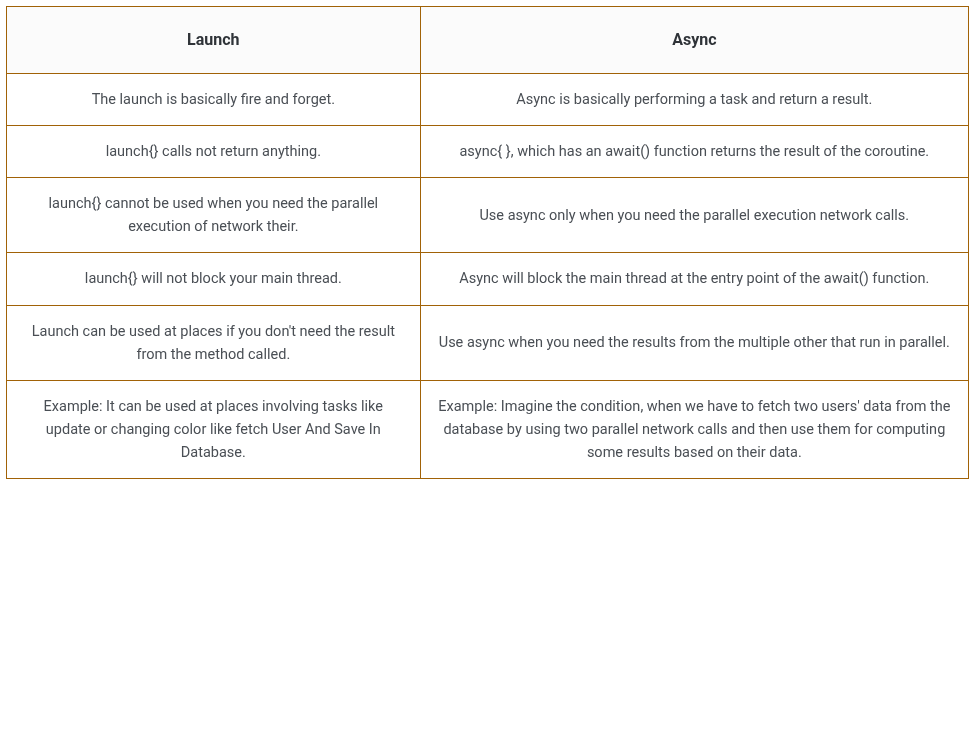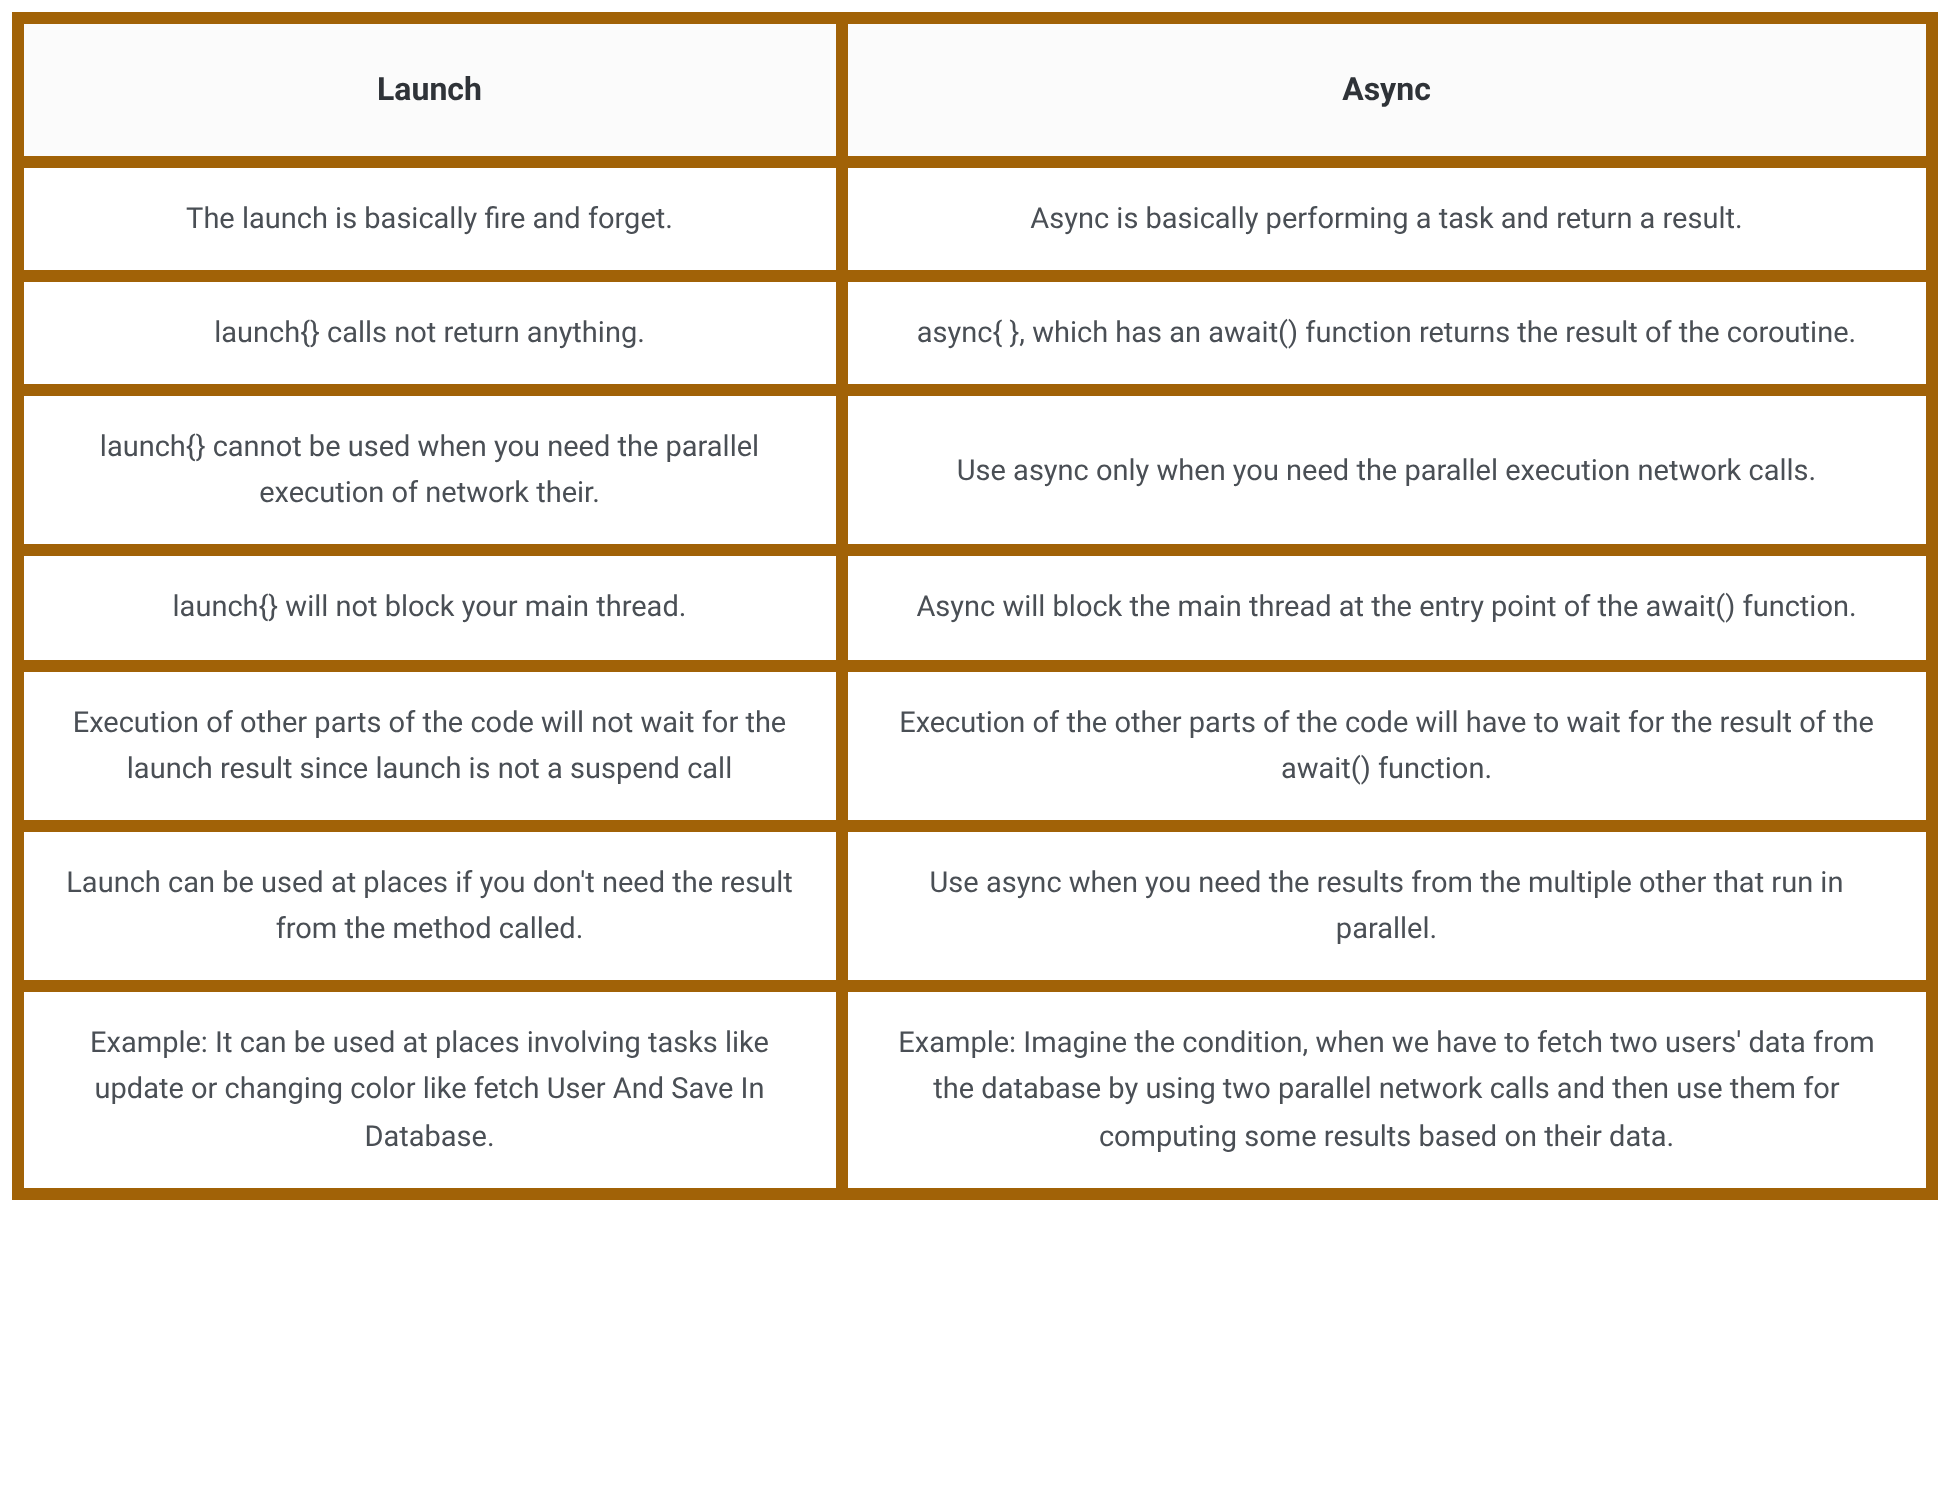--- a/index.html
+++ b/index.html
@@ -15,21 +15,21 @@
       background: #ffffff;
       padding: 6px;
     }
     .comparison-table {
       width: 100%;
       border-collapse: collapse;
       table-layout: fixed;
     }
     .comparison-table th,
     .comparison-table td {
-      border: 6px solid #a16207;
+      border: 1px solid #a16207;
       text-align: center;
       vertical-align: middle;
       padding: 14px 16px;
       font-size: 14.5px;
       line-height: 1.6;
       color: #4a4f55;
     }
     .comparison-table th {
       background: #fbfbfb;
       font-weight: 700;
@@ -69,24 +69,20 @@
     </tr>
     <tr>
       <td>launch{} cannot be used when you need the parallel execution of network their.</td>
       <td>Use async only when you need the parallel execution network calls.</td>
     </tr>
     <tr>
       <td>launch{} will not block your main thread.</td>
       <td>Async will block the main thread at the entry point of the await() function.</td>
     </tr>
     <tr>
-      <td>Execution of other parts  of the code will not wait for the launch result since launch is not a suspend call</td>
-      <td>Execution of the other parts of the code will have to wait for the result of the await() function.</td>
-    </tr>
-    <tr>
       <td>Launch can be used at places if you don't need the result from the method called.</td>
       <td>Use async when you need the results from the multiple other that run in parallel.</td>
     </tr>
     <tr>
       <td>Example: It can be used at places involving tasks like update or changing color like fetch User And Save In Database.</td>
       <td>Example: Imagine the condition, when we have to fetch two users' data from the database by using two parallel network calls and then use them for computing some results based on their data.</td>
     </tr>
   </tbody>
 </table>
 

